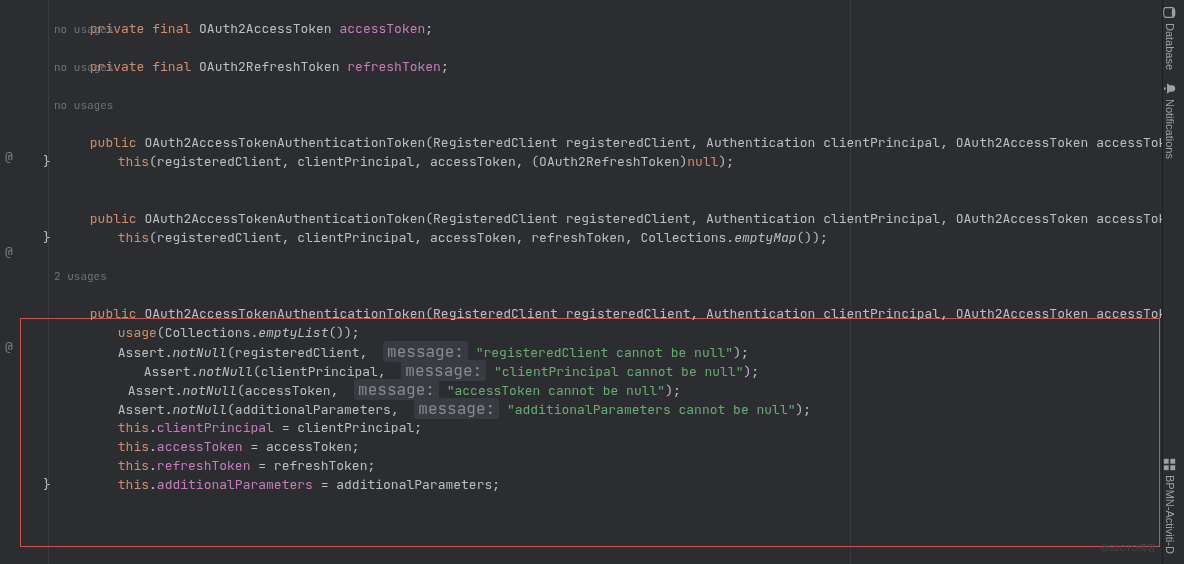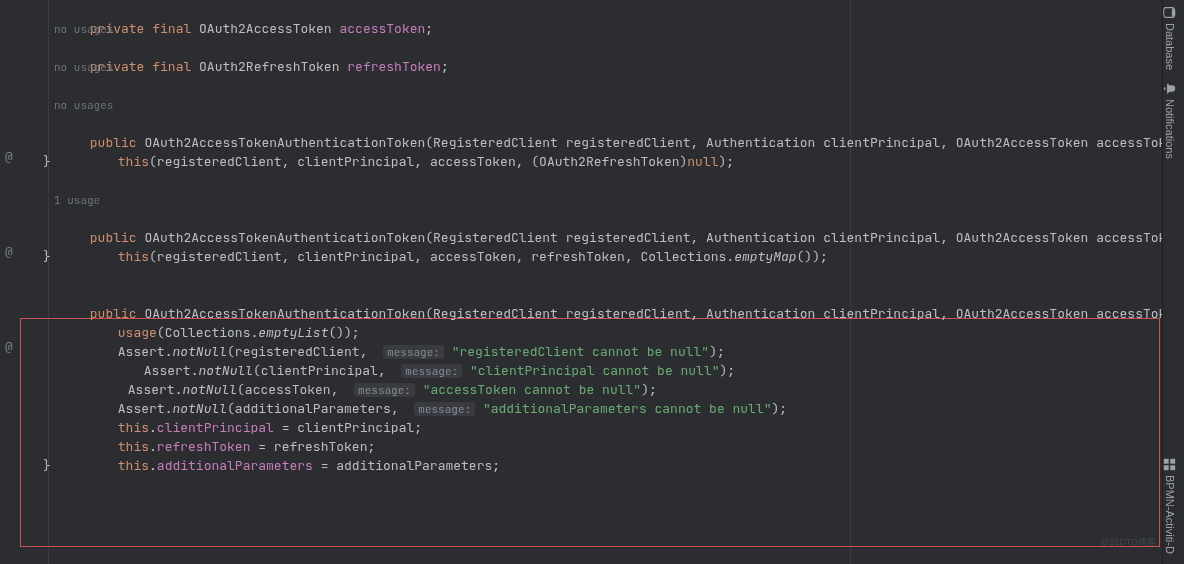--- a/index.html
+++ b/index.html
@@ -46,21 +46,21 @@
 }
 .kw { color:#cf8e6d; }
 .type { color:#bcbec4; }
 .field { color:#c77dbb; }
 .param { color:#bcbec4; }
 .methoddef { color:#bcbec4; }
 .str { color:#6aab73; }
 .punct { color:#bcbec4; }
 .this { color:#cf8e6d; }
 .italic { font-style:italic; }
-.paramhint { background:#393b40; color:#858a94; padding:0 4px; border-radius:3px; font-size:11px; }
+.paramhint { background:#393b40; color:#858a94; padding:0 4px; border-radius:3px; font-size:16px; }
 .vertguide {
   position:absolute;
   top:0;
   width:1px;
   background:#393b40;
 }
 .rightbar {
   position:absolute;
   right:0; top:0;
   width:22px;
@@ -81,21 +81,21 @@
   align-items:center;
   gap:4px;
 }
 .tool svg { width:13px; height:13px; fill:#9da0a8; transform:rotate(90deg); }
 .usagelink { color:#6f737a; font-size:11px;margin-left:11px; }
 .highlight-box {
   position:absolute;
   border:1px solid #c75450;
   pointer-events:none;
 }
-.wm { position:absolute; right:28px; bottom:15px; color:#45484d; font-size:9px; font-family:sans-serif;}
+.wm { position:absolute; right:28px; bottom:9px; color:#45484d; font-size:9px; font-family:sans-serif;}
 </style>
 </head>
 <body>
 
 <div class="editor">
   <div class="vertguide" style="left:48px;height:564px"></div>
   <div class="vertguide" style="left:850px;height:564px"></div>
 
   <div class="highlight-box" style="left:20px;top:318px;width:1140px;height:229px"></div>
 
@@ -119,30 +119,30 @@
     <div class="line" style="padding-left:38px"><span class="usagelink">no usages</span></div>
 
     <div class="line" style="padding-left:38px">
       <span class="kw">public</span> <span class="methoddef">OAuth2AccessTokenAuthenticationToken</span><span class="punct">(</span><span class="type">RegisteredClient</span> <span class="param">registeredClient</span><span class="punct">, </span><span class="type">Authentication</span> <span class="param">clientPrincipal</span><span class="punct">, </span><span class="type">OAuth2AccessToken</span> <span class="param">accessToken</span>
     </div>
     <div class="line" style="padding-left:66px">
       <span class="this">this</span><span class="punct">(</span><span>registeredClient</span><span class="punct">, </span><span>clientPrincipal</span><span class="punct">, </span><span>accessToken</span><span class="punct">, </span><span class="type">(OAuth2RefreshToken)</span><span class="kw">null</span><span class="punct">);</span>
     </div>
     <div class="line" style="padding-left:38px"><span class="punct">}</span></div>
     <div class="line"></div>
-    <div class="line" style="padding-left:38px"><span class="usagelink">1 usage</span></div>
 
     <div class="line" style="padding-left:38px">
       <span class="kw">public</span> <span class="methoddef">OAuth2AccessTokenAuthenticationToken</span><span class="punct">(</span><span class="type">RegisteredClient</span> <span class="param">registeredClient</span><span class="punct">, </span><span class="type">Authentication</span> <span class="param">clientPrincipal</span><span class="punct">, </span><span class="type">OAuth2AccessToken</span> <span class="param">accessToken</span> 
     </div>
     <div class="line" style="padding-left:66px">
       <span class="this">this</span><span class="punct">(</span><span>registeredClient</span><span class="punct">, </span><span>clientPrincipal</span><span class="punct">, </span><span>accessToken</span><span class="punct">, </span><span>refreshToken</span><span class="punct">, </span><span class="type">Collections</span><span class="punct">.</span><span class="italic">emptyMap</span><span class="punct">());</span>
     </div>
     <div class="line" style="padding-left:38px"><span class="punct">}</span></div>
     <div class="line"></div>
+    <div class="line" style="padding-left:38px"><span class="usagelink">2 usages</span></div>
 
     <div class="line" style="padding-left:38px">
       <span class="kw">public</span> <span class="methoddef">OAuth2AccessTokenAuthenticationToken</span><span class="punct">(</span><span class="type">RegisteredClient</span> <span class="param">registeredClient</span><span class="punct">, </span><span class="type">Authentication</span> <span class="param">clientPrincipal</span><span class="punct">, </span><span class="type">OAuth2AccessToken</span> <span class="param">accessToken</span> 
     </div>
     <div class="line" style="padding-left:66px">
       <span class="kw">usage</span><span class="punct">(</span><span class="type">Collections</span><span class="punct">.</span><span class="italic">emptyList</span><span class="punct">());</span>
     </div>
     <div class="line" style="padding-left:66px">
       <span>Assert</span><span class="punct">.</span><span class="italic">notNull</span><span class="punct">(</span><span>registeredClient</span><span class="punct">, </span> <span class="paramhint">message:</span> <span class="str">"registeredClient cannot be null"</span><span class="punct">);</span>
     </div>
@@ -150,20 +150,23 @@
       <span>Assert</span><span class="punct">.</span><span class="italic">notNull</span><span class="punct">(</span><span>clientPrincipal</span><span class="punct">, </span> <span class="paramhint">message:</span> <span class="str">"clientPrincipal cannot be null"</span><span class="punct">);</span>
     </div>
     <div class="line" style="padding-left:76px">
       <span>Assert</span><span class="punct">.</span><span class="italic">notNull</span><span class="punct">(</span><span>accessToken</span><span class="punct">, </span> <span class="paramhint">message:</span> <span class="str">"accessToken cannot be null"</span><span class="punct">);</span>
     </div>
     <div class="line" style="padding-left:66px">
       <span>Assert</span><span class="punct">.</span><span class="italic">notNull</span><span class="punct">(</span><span>additionalParameters</span><span class="punct">, </span> <span class="paramhint">message:</span> <span class="str">"additionalParameters cannot be null"</span><span class="punct">);</span>
     </div>
     <div class="line" style="padding-left:66px">
       <span class="this">this</span><span class="punct">.</span><span class="field">clientPrincipal</span><span class="punct"> = </span><span>clientPrincipal</span><span class="punct">;</span>
+    </div>
+    <div class="line" style="padding-left:66px">
+      <span class="this">this</span><span class="punct">.</span><span class="field">accessToken</span><span class="punct"> = </span><span>accessToken</span><span class="punct">;</span>
     </div>
     <div class="line" style="padding-left:66px">
       <span class="this">this</span><span class="punct">.</span><span class="field">refreshToken</span><span class="punct"> = </span><span>refreshToken</span><span class="punct">;</span>
     </div>
     <div class="line" style="padding-left:66px">
       <span class="this">this</span><span class="punct">.</span><span class="field">additionalParameters</span><span class="punct"> = </span><span>additionalParameters</span><span class="punct">;</span>
     </div>
     <div class="line" style="padding-left:38px"><span class="punct">}</span></div>
   </div>
 </div>

